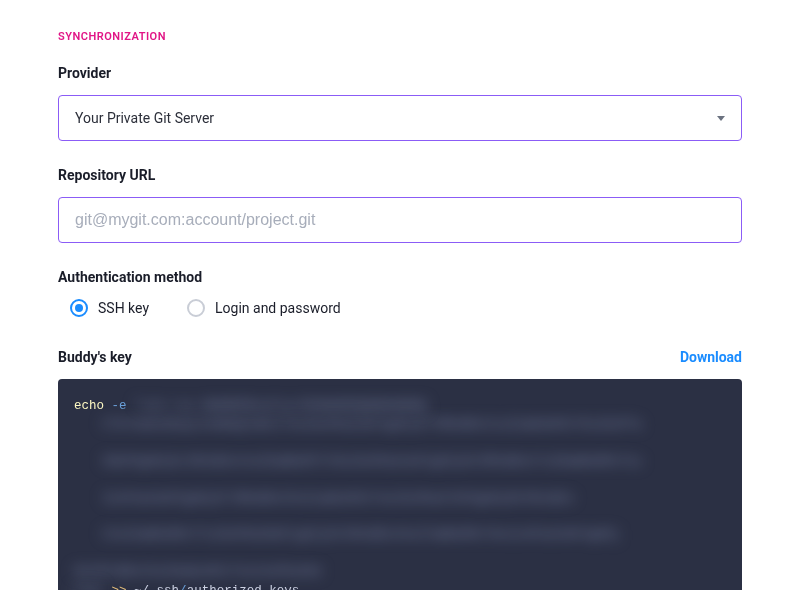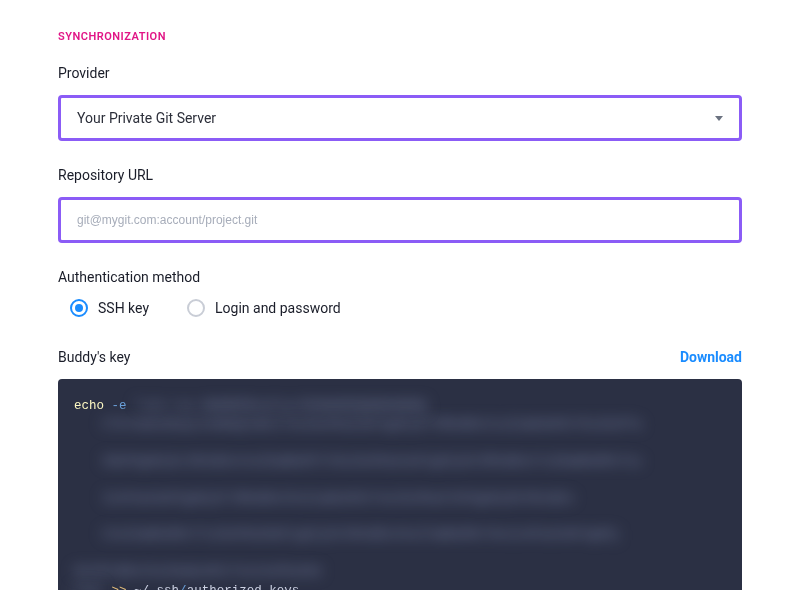--- a/index.html
+++ b/index.html
@@ -13,31 +13,31 @@
   .section-label {
     color: #e11586;
     font-size: 11px;
     font-weight: 600;
     letter-spacing: 0.5px;
     text-transform: uppercase;
     margin-bottom: 22px;
   }
   .field-label {
     font-size: 14px;
-    font-weight: 400;
+    font-weight: 700;
     color: #1a1d29;
     margin-bottom: 14px;
     display: block;
   }
   .field-group {
     margin-bottom: 26px;
   }
   .select-wrapper, .text-input {
     width: 100%;
-    border: 3px solid #8b5cf6;
+    border: 1px solid #8b5cf6;
     border-radius: 4px;
     height: 46px;
     padding: 0 16px;
     font-size: 14px;
     color: #2c2f3a;
     background: #fff;
     display: flex;
     align-items: center;
     position: relative;
   }
@@ -49,21 +49,21 @@
     width: 0; height: 0;
     border-left: 4px solid transparent;
     border-right: 4px solid transparent;
     border-top: 5px solid #6b7280;
   }
   .text-input input {
     border: none;
     outline: none;
     width: 100%;
     height: 100%;
-    font-size: 12px;
+    font-size: 16px;
     color: #2c2f3a;
     background: transparent;
   }
   .text-input input::placeholder {
     color: #a7adba;
   }
   .radio-row {
     display: flex;
     gap: 38px;
     align-items: center;

